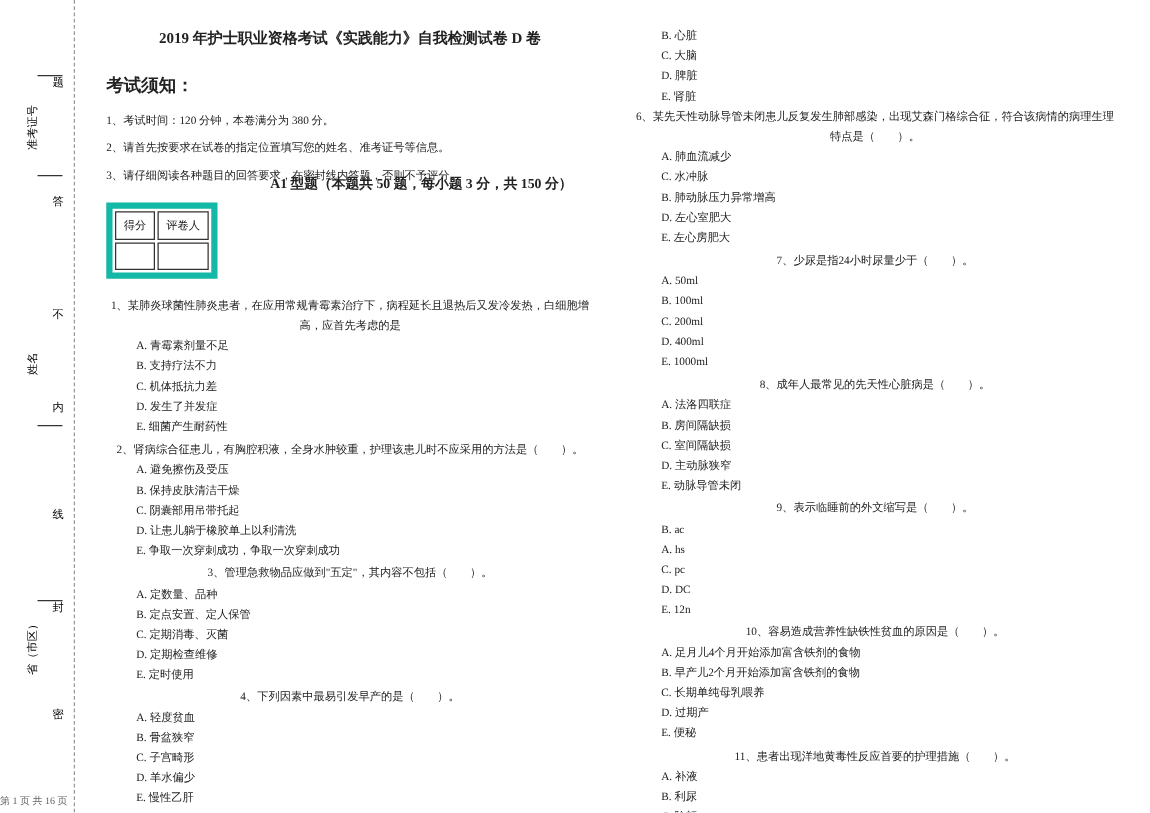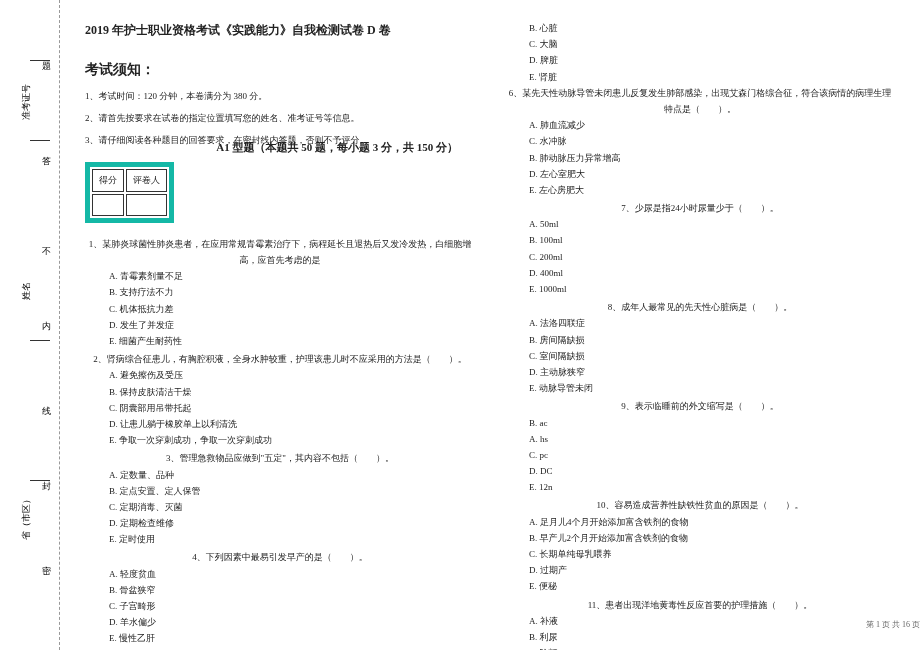--- a/index.html
+++ b/index.html
@@ -49,20 +49,21 @@
       color: #222;
     }
     
     .column-left {
       border-right: none;
     }
     
     .title {
       font-size: 12px;
       font-weight: bold;
+      text-align: center;
       margin-bottom: 15px;
     }
     
     .section-heading {
       font-weight: bold;
       font-size: 14px;
       margin: 8px 0 6px 0;
     }
     
     .instruction-item {
@@ -98,23 +99,23 @@
       text-align: center;
     }
     
     .option {
       padding-left: 24px;
       font-size: 9px;
     }
     
     .footer {
       position: absolute;
-      bottom: 20px;
+      bottom: 4px;
       width: 100%;
-      text-align: right;
+      text-align: left;
       font-size: 8px;
       color: #666;
     }
     
     .rotated-label {
       position: absolute;
       transform: rotate(-90deg);
       transform-origin: left top;
       font-size: 9px;
       white-space: nowrap;

